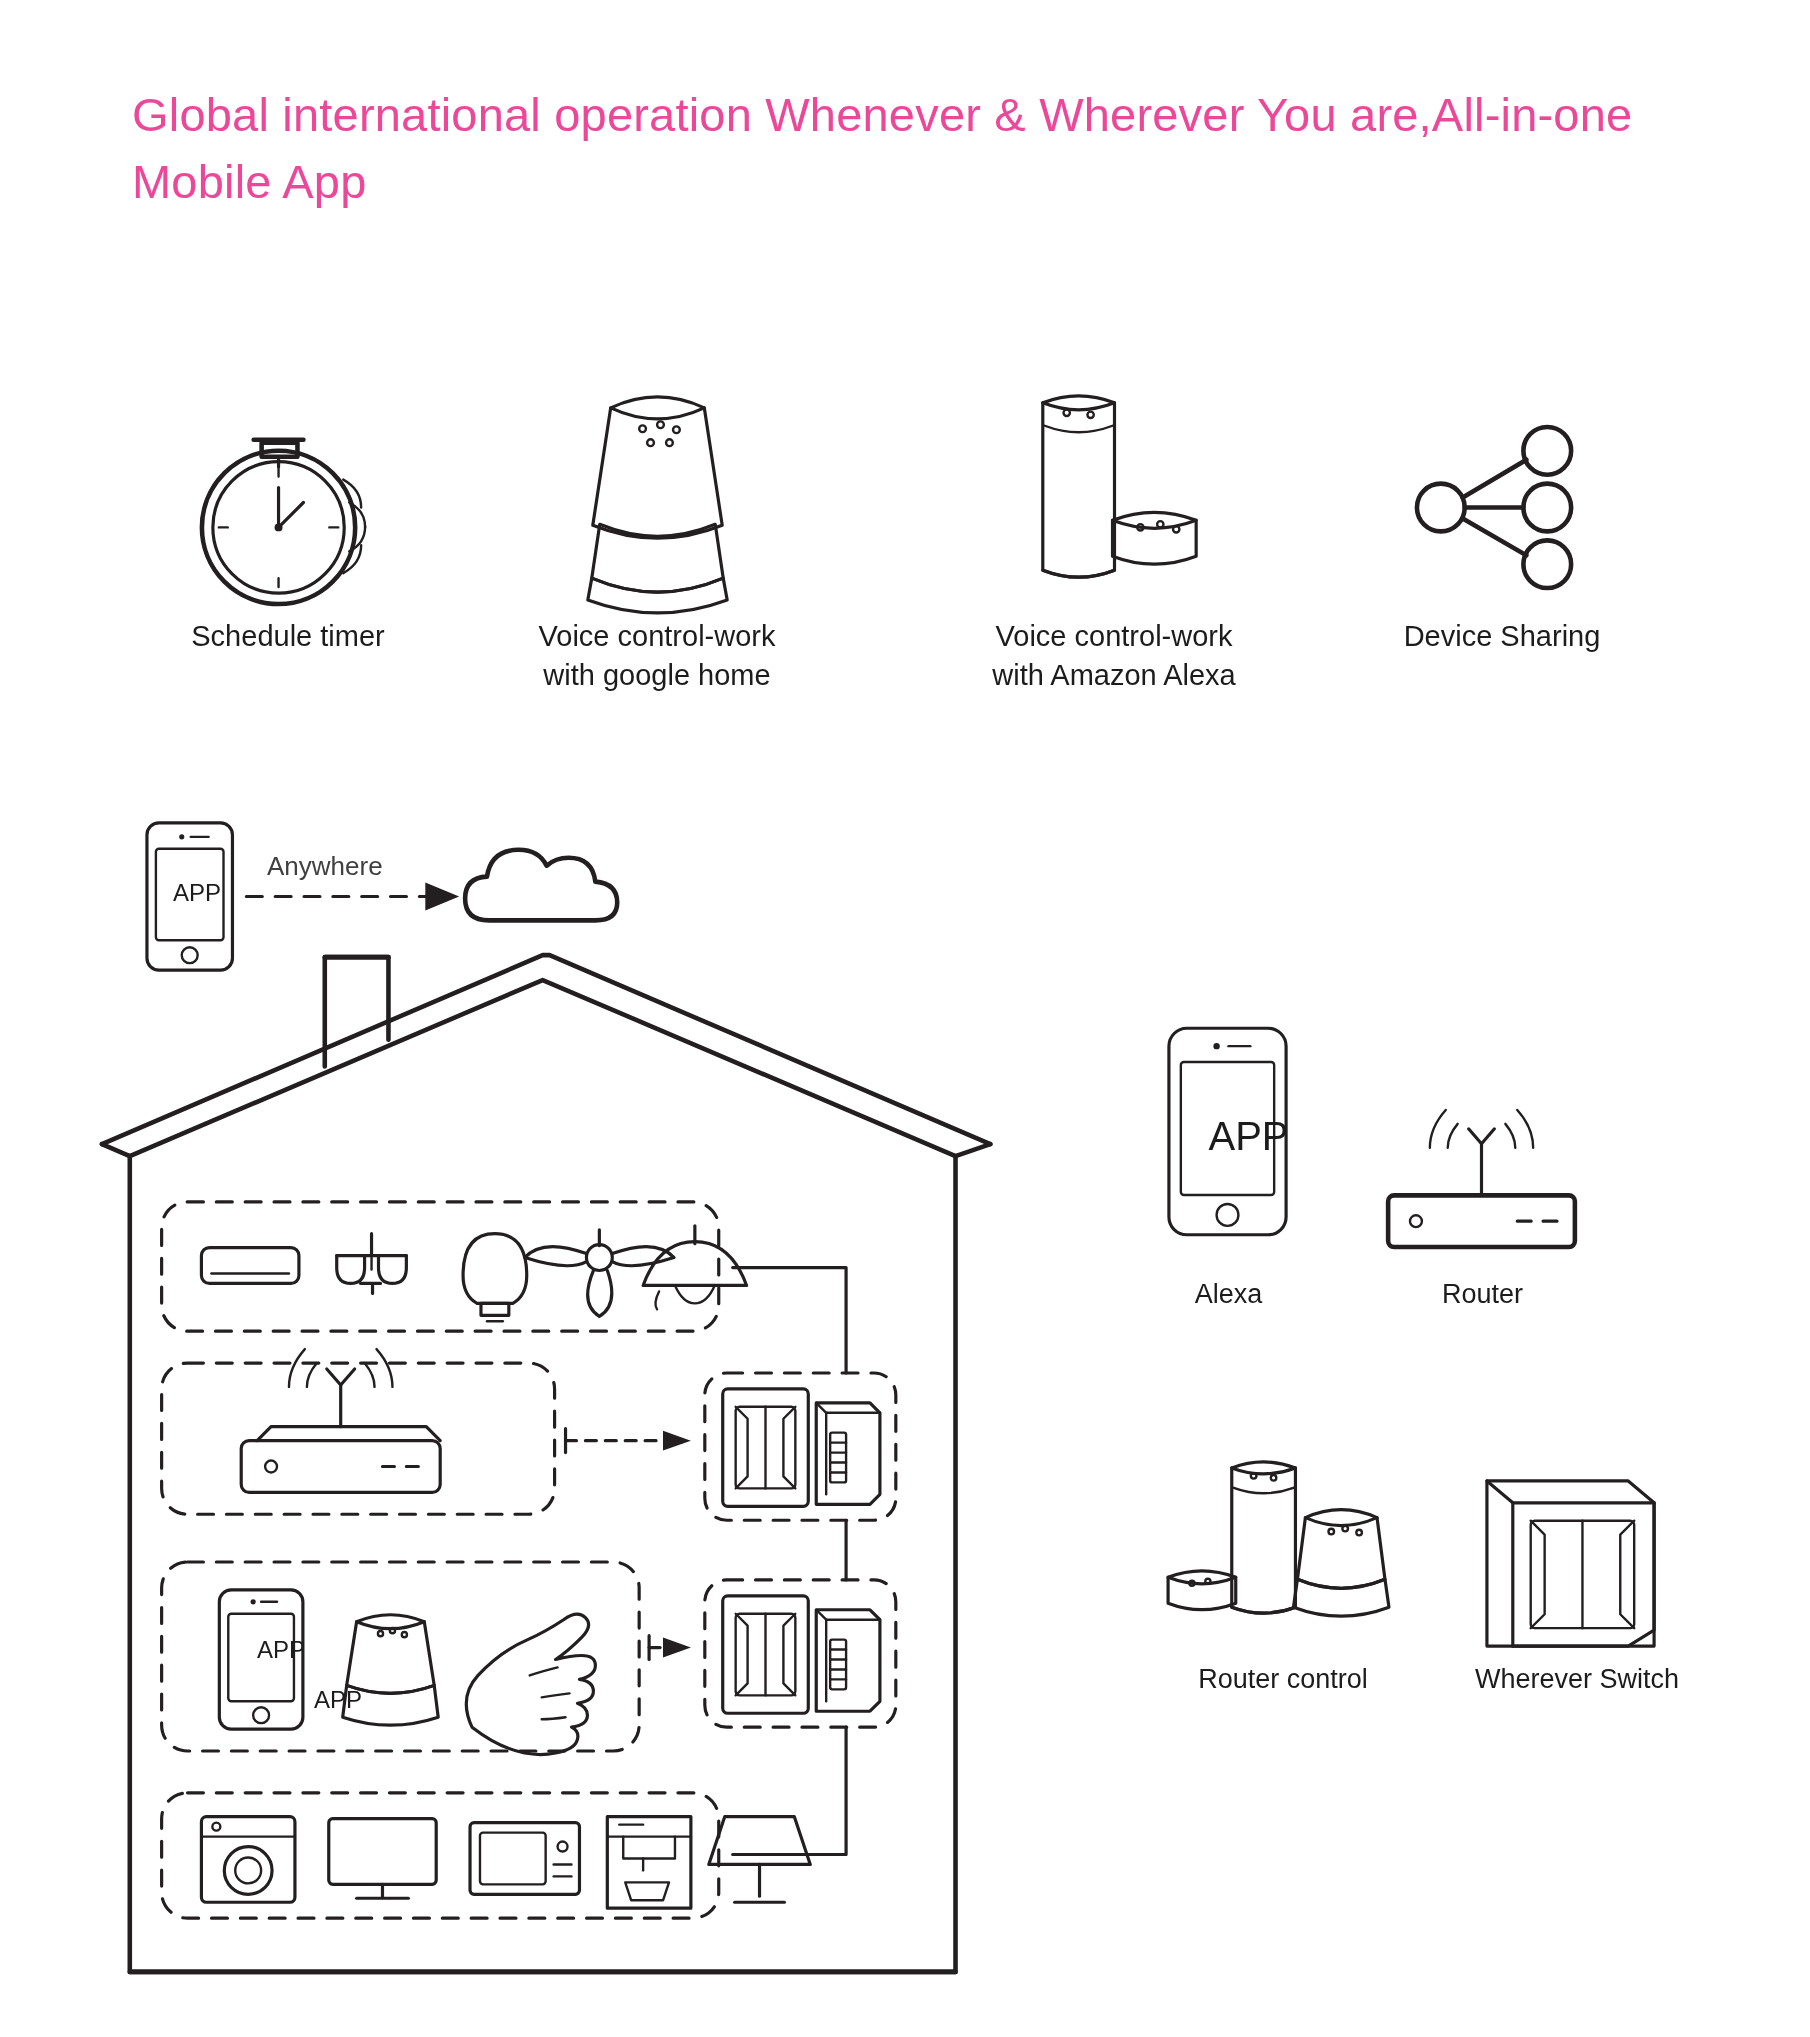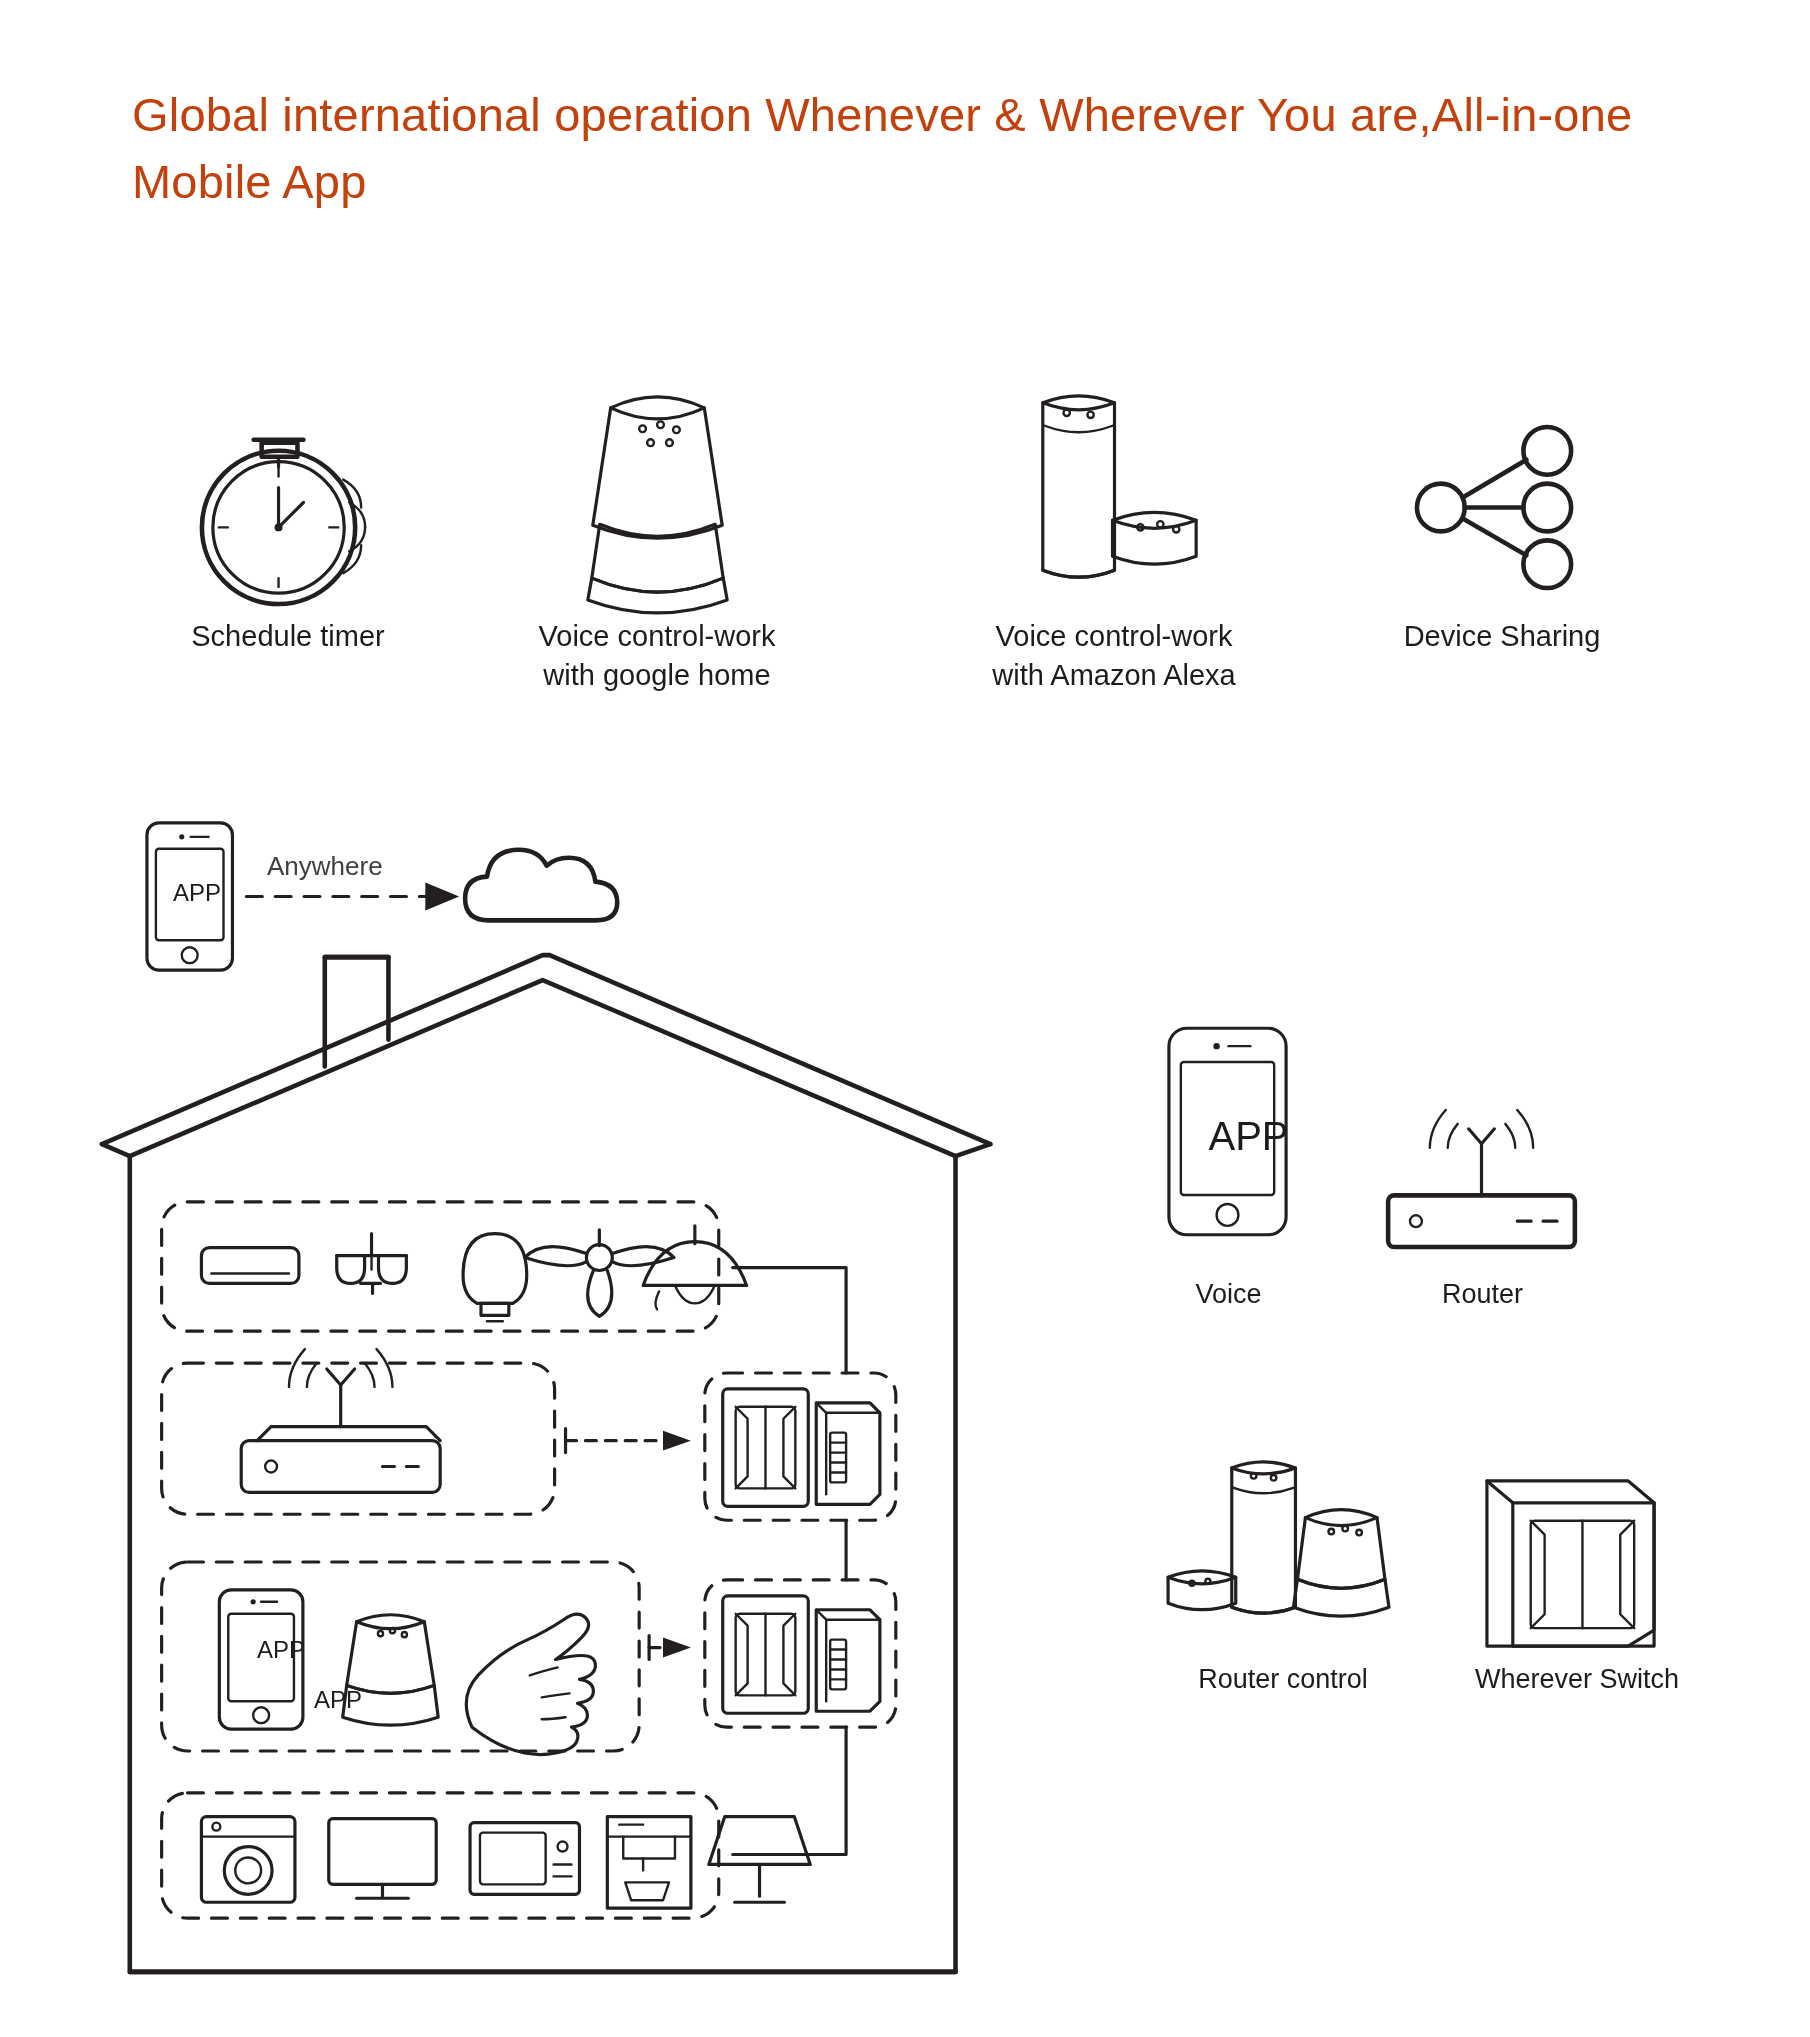--- a/index.html
+++ b/index.html
@@ -24,21 +24,21 @@
   
   .title {
     position: absolute;
     left: 132px;
     top: 82px;
     width: 1612px;
     font-size: 47px;
     line-height: 1.42;
     font-weight: 400;
     letter-spacing: 0.2px;
-    color: #c2410c;
+    color: #ec4899;
   }
   
   .feature {
     position: absolute;
     text-align: center;
   }
   .feature .fcaption {
     font-size: 29px;
     line-height: 1.35;
     color: #1c1c1c;
@@ -375,21 +375,21 @@
   <div style="position:absolute; left:1159px; top:1020px;">
     <svg width="139" height="229" viewBox="0 0 140 230">
       <rect class="ln" x="10" y="8" width="118" height="208" rx="18"></rect>
       <rect class="ln-thin" x="22" y="42" width="94" height="134" rx="3"></rect>
       <circle class="ln-thin" cx="69" cy="196" r="11"></circle>
       <circle class="fill-dark" cx="58" cy="26" r="3.2"></circle>
       <path class="ln-thin" d="M70 26 h22"></path>
     </svg>
   </div>
   <div class="app-text" style="left:1169px; top:1114px;">APP</div>
-  <div class="rcaption" style="left:1159px; top:1279px; width:139px;">Voice</div>
+  <div class="rcaption" style="left:1159px; top:1279px; width:139px;">Alexa</div>
 
   <div style="position:absolute; left:1378px; top:1104px;">
     <svg width="209" height="149" viewBox="0 0 210 150">
       <rect class="ln-thick" x="10" y="92" width="188" height="52" rx="6"></rect>
       <circle class="ln-thin" cx="38" cy="118" r="6"></circle>
       <path class="ln" d="M140 118 h14 M166 118 h14"></path>
       <path class="ln" d="M104 92 v-52"></path>
       <path class="ln" d="M104 40 l-13 -15 M104 40 l13 -15"></path>
       <path class="ln-thin" d="M80 20 q-10 12 -10 24"></path>
       <path class="ln-thin" d="M128 20 q10 12 10 24"></path>

